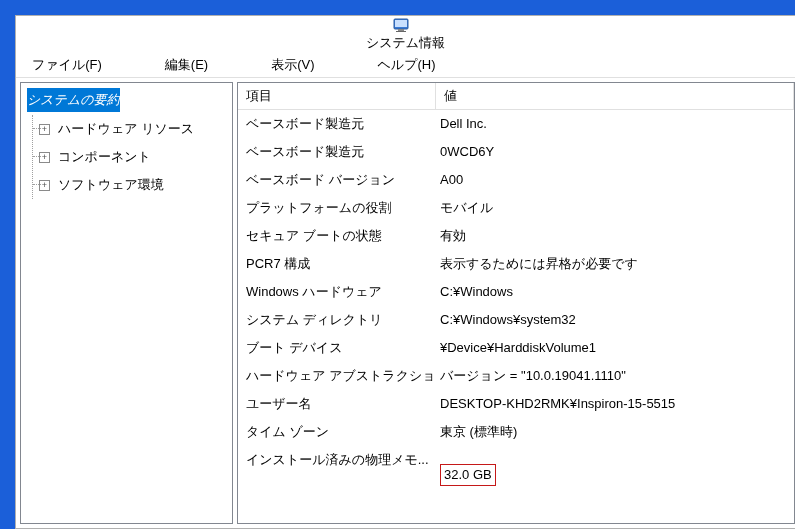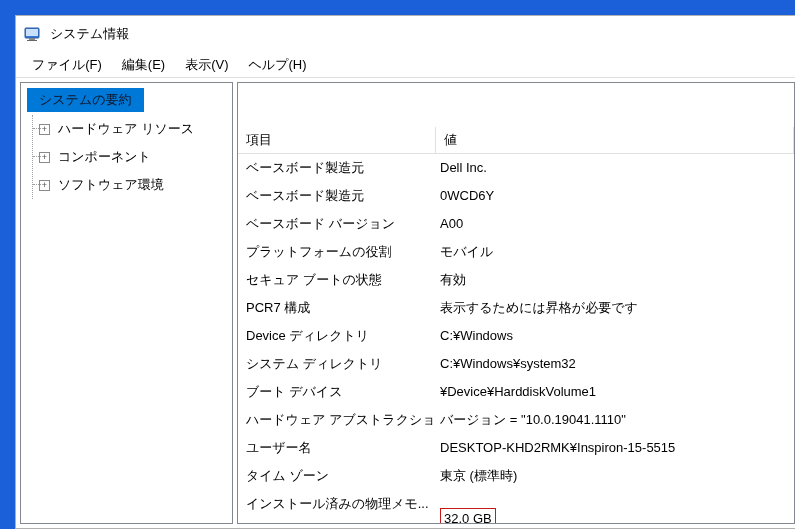--- a/index.html
+++ b/index.html
@@ -19,38 +19,40 @@
       border: 1px solid #b0b0b0;
       border-right: none;
       overflow: hidden;
     }
     .titlebar {
       height: 36px;
       display: flex;
       align-items: center;
       padding: 0 8px;
       background: #ffffff;
+      flex-direction: column;
     }
     .titlebar-icon {
       width: 18px;
       height: 18px;
       margin-right: 8px;
       display: inline-block;
     }
     .titlebar-title {
       font-size: 13px;
       color: #000;
     }
     .menubar {
       height: 26px;
       display: flex;
       align-items: center;
       padding: 0 6px;
       background: #ffffff;
       border-bottom: 1px solid #e0e0e0;
+      gap: 43px;
     }
     .menu-item {
       padding: 3px 10px;
       cursor: default;
       font-size: 13px;
     }
     .content {
       display: flex;
       height: calc(100% - 62px);
     }
@@ -65,22 +67,23 @@
     .tree-item {
       display: flex;
       align-items: center;
       padding: 3px 2px 3px 6px;
       cursor: default;
       font-size: 13px;
       line-height: 22px;
     }
     .tree-item.selected .tree-label {
       background: #0078d7;
-      color: #0f172a;
-      padding: 1px 12px;
+      color: #ffffff;
+      padding: 1px 0;
+      font-style: italic;
     }
     .tree-label {
       padding: 1px 2px;
     }
     .tree-expander {
       width: 11px;
       height: 11px;
       border: 1px solid #8a8a8a;
       background: #ffffff;
       display: flex;
@@ -122,21 +125,20 @@
     .list-header {
       display: flex;
       background: #ffffff;
       border-bottom: 1px solid #e0e0e0;
     }
     .list-header-col {
       padding: 4px 8px;
       font-size: 13px;
       border-right: 1px solid #e0e0e0;
       cursor: default;
-      margin-top: 44px;
     }
     .col-key { width: 198px; flex-shrink: 0; }
     .col-val { flex: 1; }
     .list-body {
       overflow: auto;
     }
     .list-row {
       display: flex;
       padding: 0;
       line-height: 28px;
@@ -231,21 +233,21 @@
           </div>
           <div class="list-row">
             <div class="list-cell-key">セキュア ブートの状態</div>
             <div class="list-cell-val">有効</div>
           </div>
           <div class="list-row">
             <div class="list-cell-key">PCR7 構成</div>
             <div class="list-cell-val">表示するためには昇格が必要です</div>
           </div>
           <div class="list-row">
-            <div class="list-cell-key">Device ディレクトリ</div>
+            <div class="list-cell-key">Windows ハードウェア</div>
             <div class="list-cell-val">C:¥Windows</div>
           </div>
           <div class="list-row">
             <div class="list-cell-key">システム ディレクトリ</div>
             <div class="list-cell-val">C:¥Windows¥system32</div>
           </div>
           <div class="list-row">
             <div class="list-cell-key">ブート デバイス</div>
             <div class="list-cell-val">¥Device¥HarddiskVolume1</div>
           </div>

